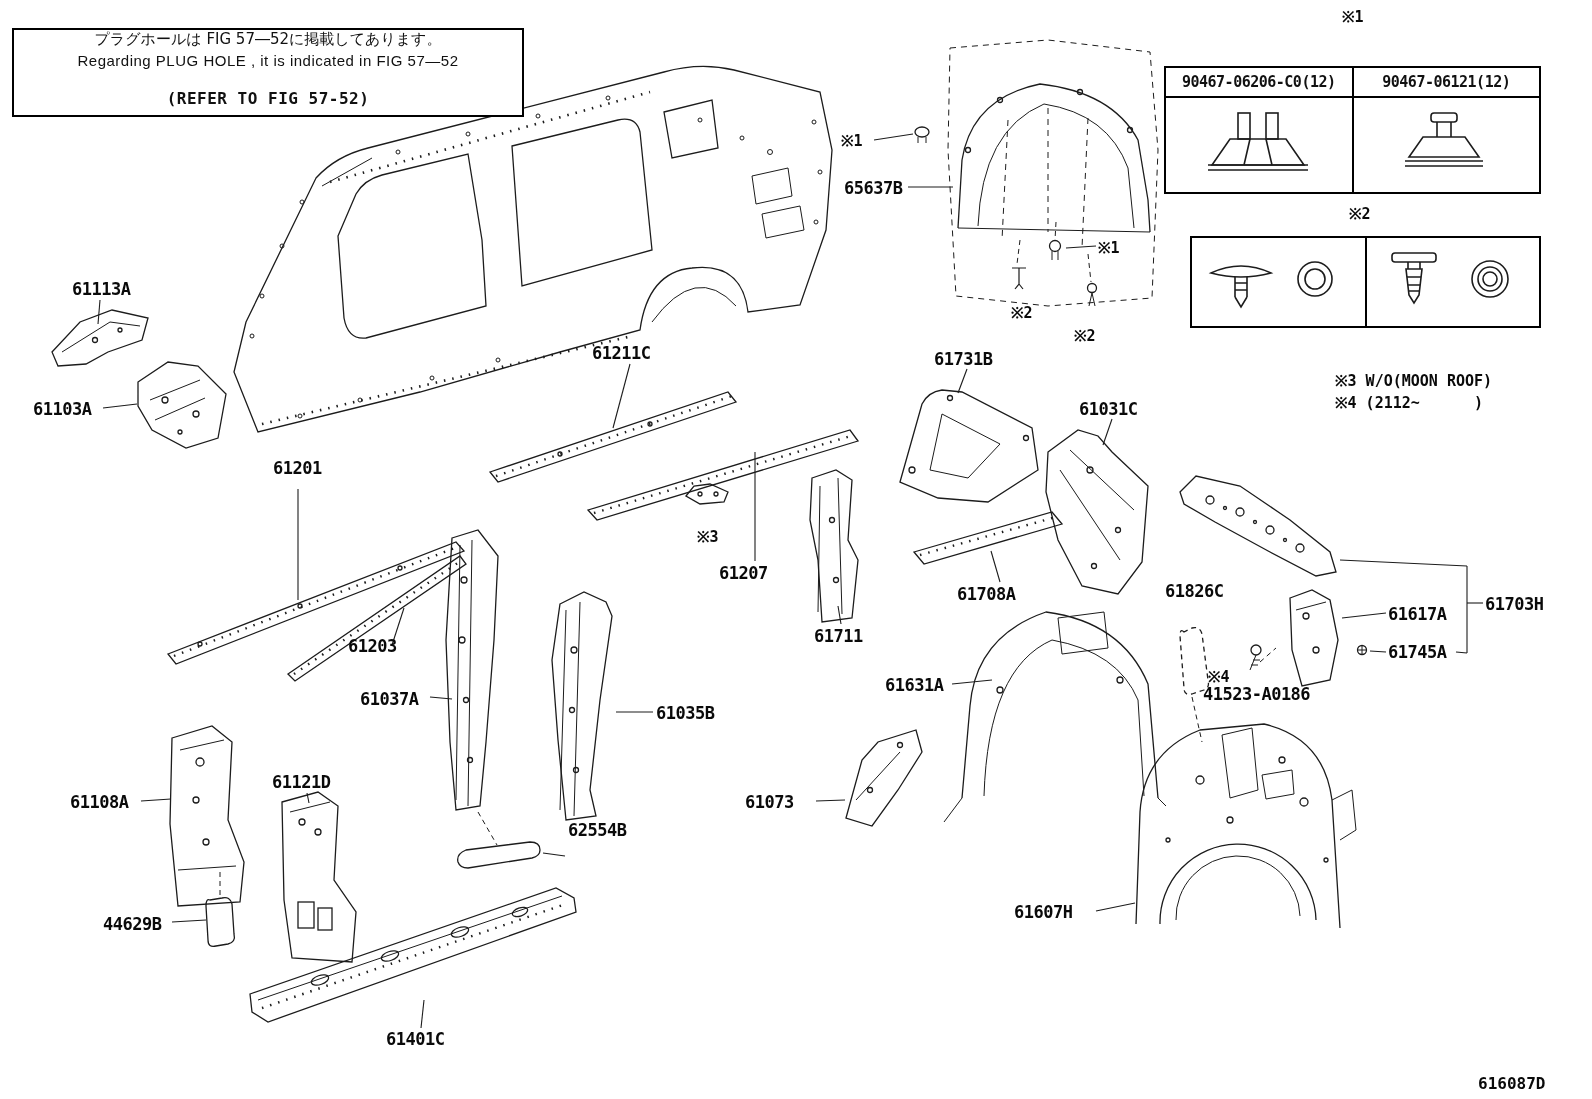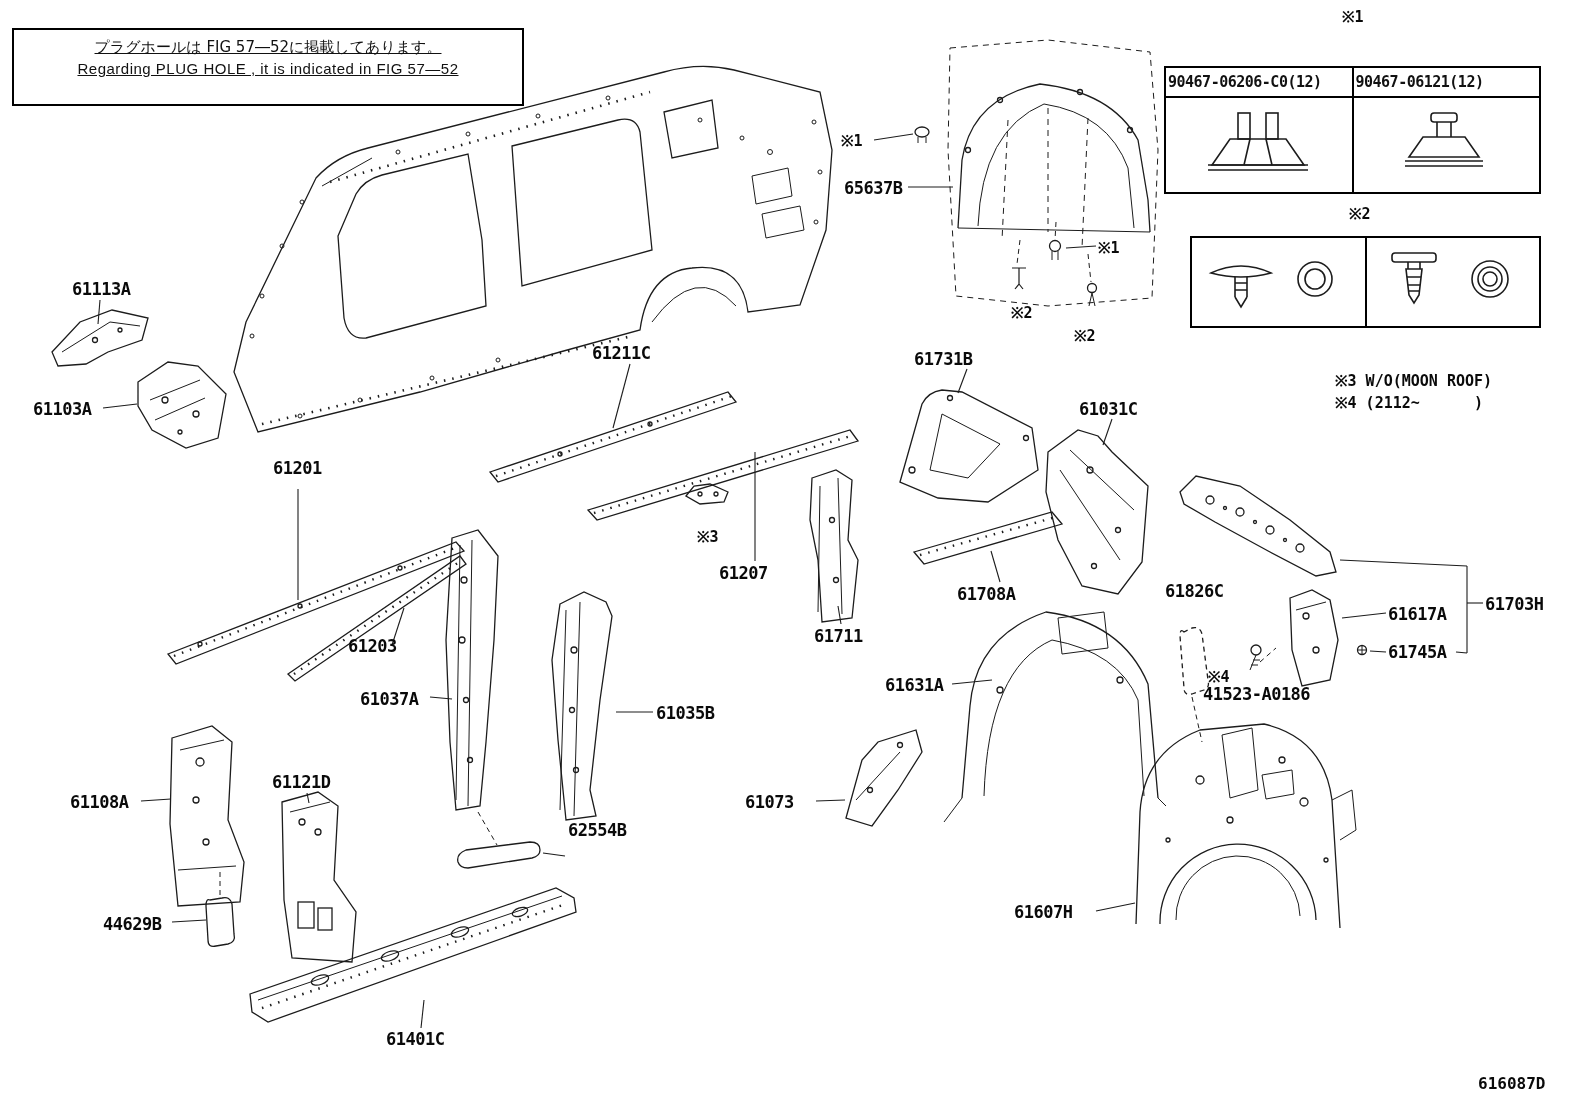--- a/index.html
+++ b/index.html
@@ -2,28 +2,28 @@
 <html><head>
 <meta charset="utf-8">
 <style>
   html,body{margin:0;padding:0;background:#fff;}
   #stage{position:relative;width:1592px;height:1099px;background:#ffffff;overflow:hidden;
          font-family:"DejaVu Sans Mono", monospace;color:#111;}
   #art{position:absolute;left:0;top:0;width:1592px;height:1099px;}
   .lbl{position:absolute;font:bold 17px "DejaVu Sans Mono", monospace;white-space:nowrap;color:#0a0a0a;letter-spacing:-0.5px;}
   .lbl-sm{position:absolute;font:bold 15px "DejaVu Sans Mono", monospace;white-space:nowrap;color:#0a0a0a;}
   .note-box{position:absolute;left:12px;top:28px;width:500px;border:2px solid #000;
-            text-align:center;padding:8px 4px 7px 4px;background:#fff;text-decoration:underline;}
+            text-align:center;padding:0 4px 7px 4px;background:#fff;}
   .note-box .l1{font:15px "DejaVu Sans", sans-serif;margin-bottom:3px;}
   .note-box .l2{font:15px "Liberation Sans", sans-serif;margin-bottom:20px;letter-spacing:0.5px;}
   .note-box .l3{font:bold 16px "DejaVu Sans Mono", monospace;letter-spacing:0.5px;}
   .ref-table{position:absolute;border:2px solid #000;background:#fff;}
   .rt-row{display:flex;}
   .rt-row.head{border-bottom:2px solid #000;}
-  .rt-cell{flex:1;font:bold 15px "DejaVu Sans Mono", monospace;
+  .rt-cell{flex:1;text-align:center;font:bold 15px "DejaVu Sans Mono", monospace;
            padding:5px 2px;letter-spacing:-0.5px;}
   .rt-cell + .rt-cell{border-left:2px solid #000;}
   .rt-body-cell{flex:1;display:flex;align-items:center;justify-content:center;}
   .rt-body-cell + .rt-body-cell{border-left:2px solid #000;}
   .footnote{position:absolute;font:bold 15px "DejaVu Sans Mono", monospace;white-space:pre;color:#0a0a0a;text-align:center;}
   .diagram-id{position:absolute;font:bold 16px "DejaVu Sans Mono", monospace;color:#0a0a0a;}
   svg .ln{stroke:#1c1c1c;fill:none;}
 </style>
 </head>
 <body>
@@ -312,20 +312,21 @@
         <path d="M1467,566 L1467,653"></path>
         <path d="M1467,566 L1340,560"></path>
         <path d="M1467,653 L1456,652"></path>
       </g>
     </g>
   </svg>
 
   <div class="note-box">
     <div class="l1">プラグホールは FIG 57―52に掲載してあります。</div>
     <div class="l2">Regarding PLUG HOLE , it is indicated in FIG 57―52</div>
+    <div class="l3">(REFER TO FIG 57-52)</div>
   </div>
 
   <div class="lbl-sm" style="left:1342px;top:6px">※1</div>
   <div class="ref-table" style="left:1164px;top:66px;width:373px">
     <div class="rt-row head">
       <div class="rt-cell">90467-06206-C0(12)</div>
       <div class="rt-cell">90467-06121(12)</div>
     </div>
     <div class="rt-row" style="height:94px">
       <div class="rt-body-cell">
@@ -393,21 +394,21 @@
   <div class="lbl" style="left:360px;top:689px">61037A</div>
   <div class="lbl" style="left:656px;top:703px">61035B</div>
   <div class="lbl" style="left:272px;top:772px">61121D</div>
   <div class="lbl" style="left:70px;top:792px">61108A</div>
   <div class="lbl" style="left:103px;top:914px">44629B</div>
   <div class="lbl" style="left:568px;top:820px">62554B</div>
   <div class="lbl" style="left:386px;top:1029px">61401C</div>
   <div class="lbl" style="left:719px;top:563px">61207</div>
   <div class="lbl" style="left:814px;top:626px">61711</div>
   <div class="lbl" style="left:957px;top:584px">61708A</div>
-  <div class="lbl" style="left:914px;top:349px">61731B</div>
+  <div class="lbl" style="left:934px;top:349px">61731B</div>
   <div class="lbl" style="left:1079px;top:399px">61031C</div>
   <div class="lbl" style="left:844px;top:178px">65637B</div>
   <div class="lbl" style="left:1165px;top:581px">61826C</div>
   <div class="lbl" style="left:885px;top:675px">61631A</div>
   <div class="lbl" style="left:745px;top:792px">61073</div>
   <div class="lbl" style="left:1014px;top:902px">61607H</div>
   <div class="lbl" style="left:1203px;top:684px">41523-A0186</div>
   <div class="lbl" style="left:1388px;top:604px">61617A</div>
   <div class="lbl" style="left:1485px;top:594px">61703H</div>
   <div class="lbl" style="left:1388px;top:642px">61745A</div>

